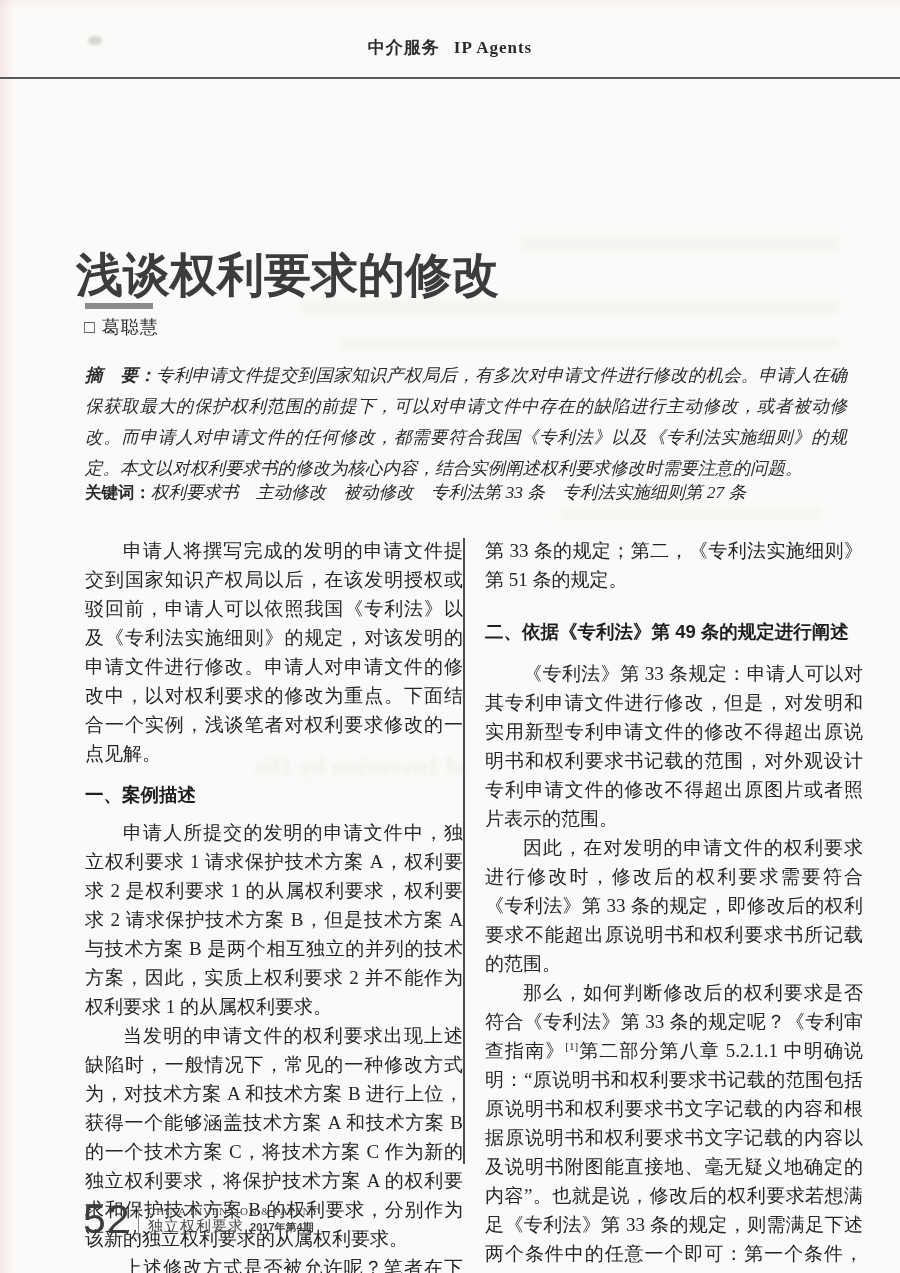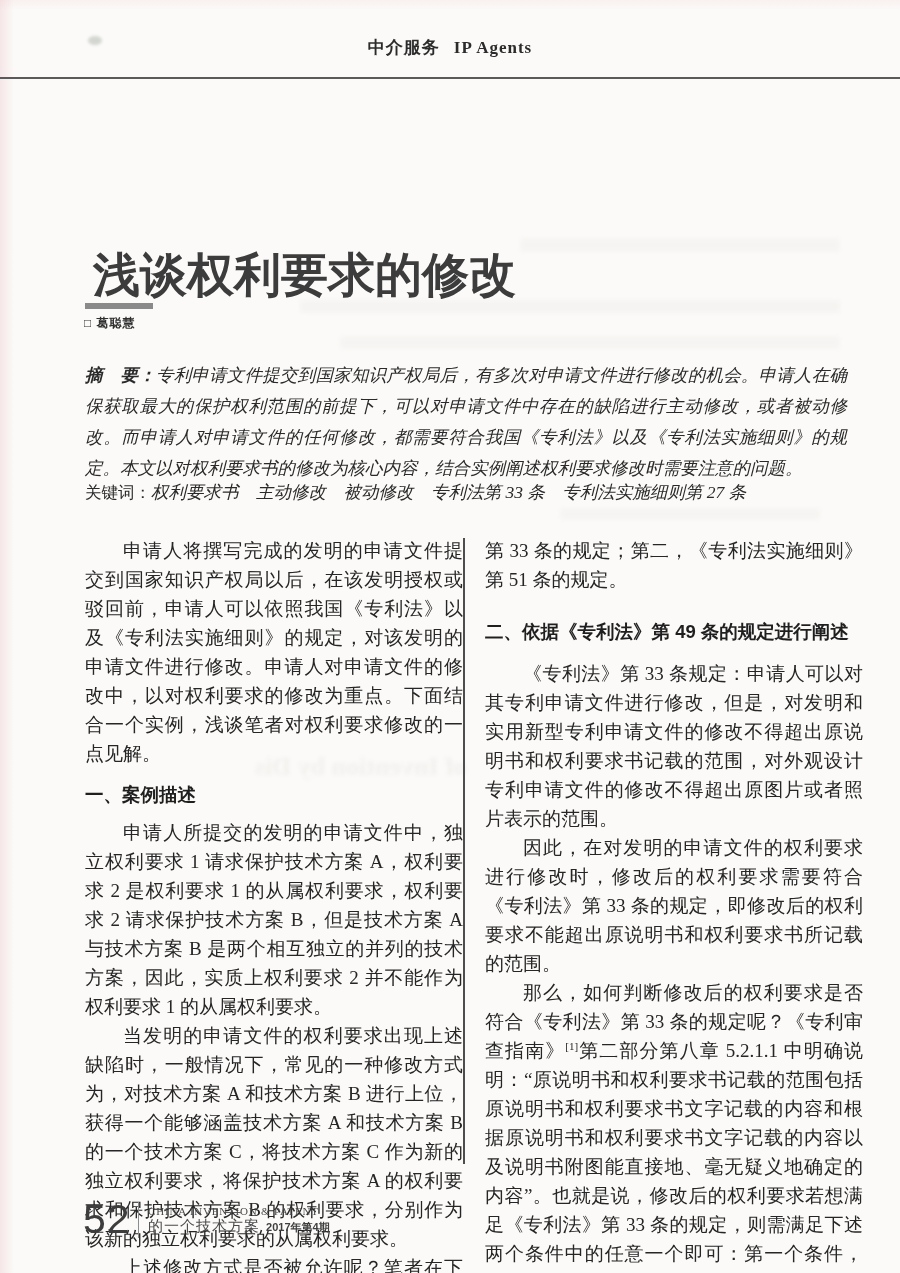--- a/index.html
+++ b/index.html
@@ -15,42 +15,42 @@
   .journal-header{
     position:absolute;top:36px;left:0;width:100%;text-align:center;
     font-size:17px;color:#2b2b2b;letter-spacing:1px;
   }
   .journal-header .cn{font-family:"Liberation Sans","DejaVu Sans",sans-serif;font-weight:bold;}
   .journal-header .en{font-family:"Liberation Serif",serif;font-weight:bold;margin-left:14px;}
   .header-rule{position:absolute;top:77px;left:0;width:100%;height:2px;background:#5a5a5a;}
 
   
   .article-title{
-    position:absolute;top:213px;left:93px;
+    position:absolute;top:213px;left:76px;
     font-size:47px;font-weight:bold;color:#3c3c3c;letter-spacing:0px;
     font-family:"Liberation Serif","DejaVu Serif",serif;
   }
   .author-bar{position:absolute;top:303px;left:85px;width:68px;height:6px;background:#8a8a8a;}
   .author-name{
-    position:absolute;top:315px;left:84px;font-size:12px;font-weight:bold;color:#2f2f2f;
+    position:absolute;top:315px;left:84px;font-size:18px;font-weight:normal;color:#2f2f2f;
     font-family:"Liberation Sans","DejaVu Sans",sans-serif;letter-spacing:1px;
   }
 
   
   .abstract{
     position:absolute;top:360px;left:85px;width:762px;
     font-size:17.5px;line-height:31px;text-align:justify;
     font-style:italic;color:#2a2a2a;
   }
   .abstract .lbl{font-weight:bold;}
   .keywords{
     position:absolute;top:477px;left:85px;width:762px;
     font-size:17.5px;line-height:30px;font-style:italic;color:#2a2a2a;
   }
-  .keywords .lbl{font-weight:normal;font-style:normal;font-family:"Liberation Sans",sans-serif;font-size:16.5px;}
+  .keywords .lbl{font-weight:bold;font-style:normal;font-family:"Liberation Sans",sans-serif;font-size:16.5px;}
 
   
   .columns{position:absolute;top:536px;left:85px;width:780px;height:634px;}
   .col{position:absolute;top:0;width:378px;font-size:19px;line-height:29px;text-align:justify;color:#262626;}
   .col.left{left:0;}
   .col.right{left:400px;}
   .col p{margin:0;text-indent:2em;}
   .col p.noindent{text-indent:0;}
   .col-divider{position:absolute;left:378px;top:2px;width:2px;height:626px;background:#4d4d4d;}
   .sec-heading{
@@ -132,19 +132,19 @@
       <p><span>那么，如何判断修改后的权利要求是否符合《专利法》第 33 条的规定呢？《专利审查指南》</span><sup class="fnote">[1]</sup><span>第二部分第八章 5.2.1.1 中明确说明：“原说明书和权利要求书记载的范围包括原说明书和权利要求书文字记载的内容和根据原说明书和权利要求书文字记载的内容以及说明书附图能直接地、毫无疑义地确定的内容”。也就是说，修改后的权利要求若想满足《专利法》第 33 条的规定，则需满足下述两个条件中的任意一个即可：第一个条件，修改后的权利要求在原说明书和权利要求书中有明确的文字记载；第二个条件，修改后的权</span></p>
     </div>
   </div>
 
   <div class="footer">
     <div class="page-num">52</div>
     <div class="footer-divider"></div>
     <div class="footer-journal">
       <span class="en">CHINA INVENTION &amp; PATENT</span>
       <span class="cnrow">
-        <span class="cn">的一个技术方案</span>
+        <span class="cn">独立权利要求</span>
         <span class="issue">2017年第4期</span>
       </span>
     </div>
   </div>
 
 </div>
 
 </body></html>

